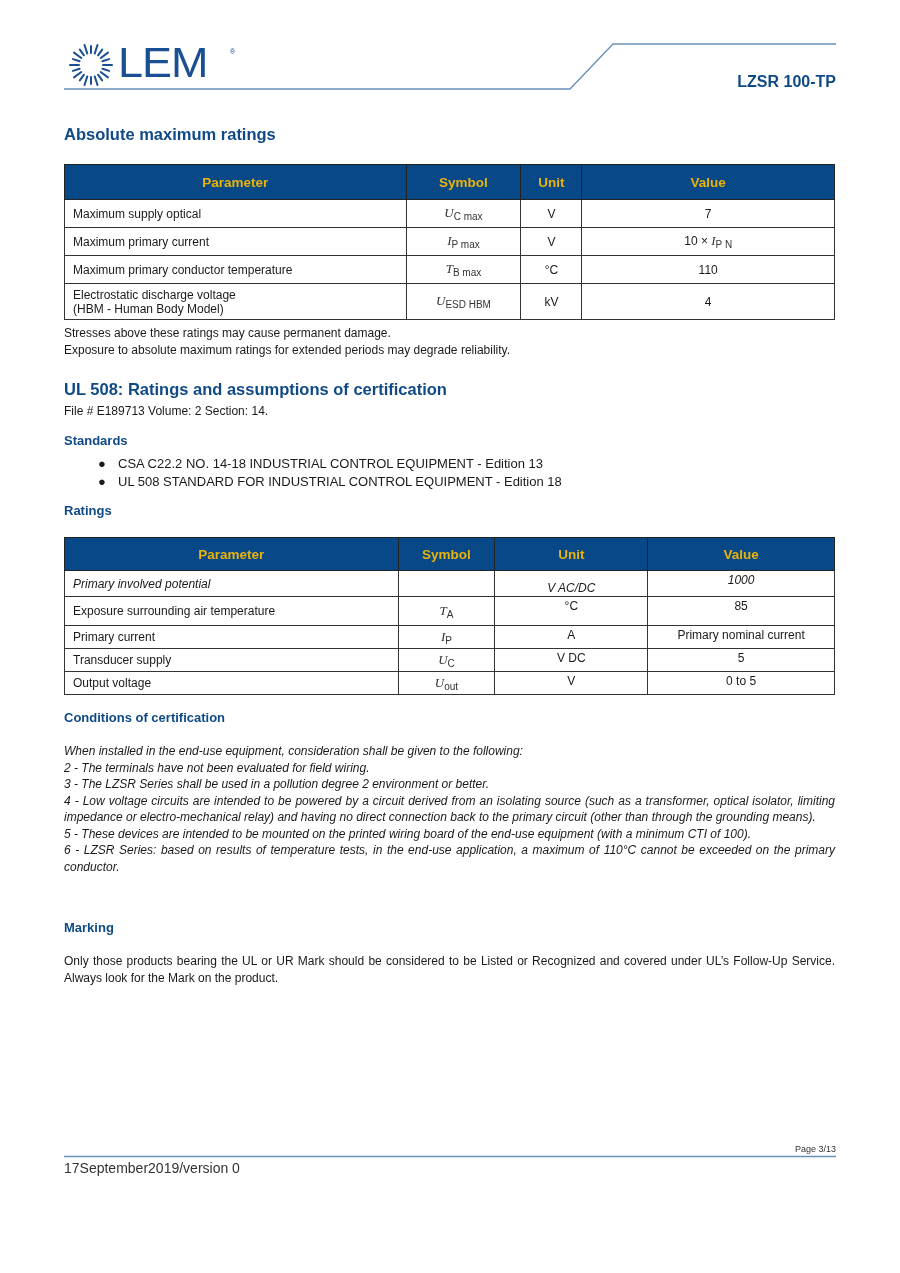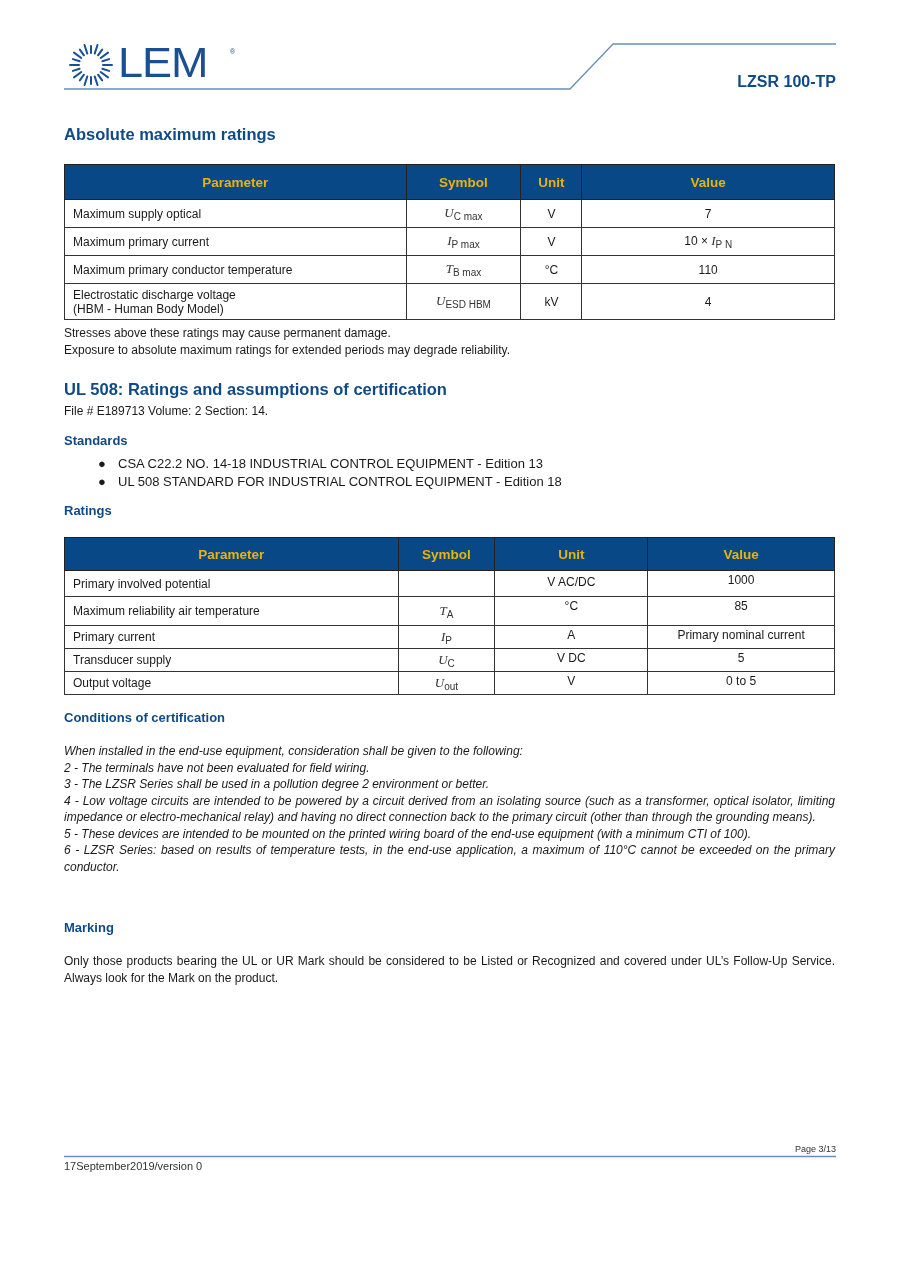--- a/index.html
+++ b/index.html
@@ -18,21 +18,21 @@
   td.c { text-align: center; }
   .sym { font-family: "Liberation Serif", serif; font-style: italic; font-size: 13px; color: #333; }
   .sym sub { font-family: "Liberation Sans", sans-serif; font-style: normal; font-size: 10px; vertical-align: -3px; }
   .p { position: absolute; left: 64px; font-size: 12px; line-height: 16.5px; color: #1a1a1a; }
   .it { font-style: italic; }
   ul.std { position: absolute; left: 98px; top: 455px; margin: 0; padding: 0; list-style: none; font-size: 13px; line-height: 18px; }
   ul.std li { position: relative; padding-left: 20px; }
   ul.std li .bullet { position: absolute; left: 0; top: 0; }
   .just { text-align: justify; width: 771px; }
   .footer-page { right: 64px; top: 1144px; font-size: 9px; color: #333; }
-  .footer-date { left: 64px; top: 1160px; font-size: 11px; color: #333; }
+  .footer-date { left: 64px; top: 1160px; font-size: 14px; color: #333; }
 </style>
 </head>
 <body>
 
 <svg class="abs header-svg" width="900" height="100">
   <polyline points="64,89 570,89 613,44 836,44" fill="none" stroke="#6a90b8" stroke-width="1.3"></polyline>
 </svg>
 
 <div class="abs logo">
   <svg width="46" height="46" style="position:absolute;left:0;top:0;">
@@ -142,28 +142,28 @@
     </colgroup>
   <thead>
     <tr>
       <th style="height:24px">Parameter</th>
       <th style="height:24px">Symbol</th>
       <th style="height:24px">Unit</th>
       <th style="height:24px">Value</th>
     </tr>
   </thead>
   <tbody id="ratings-body">
-      <tr style="height: 26px;">
+      <tr style="height: 26px; font-style: italic;">
         <td>Primary involved potential</td>
         <td class="c"><span class="sym"><span></span><sub></sub></span></td>
-        <td class="c" style="vertical-align:top;padding-top:4px">V AC/DC</td>
+        <td class="c" style="vertical-align:top;padding-top:10px">V AC/DC</td>
         <td class="c" style="vertical-align:top;padding-top:2px">1000</td>
       </tr>
       <tr style="height: 29px;">
-        <td>Maximum reliability air temperature</td>
+        <td>Exposure surrounding air temperature</td>
         <td class="c"><span class="sym"><span>T</span><sub>A</sub></span></td>
         <td class="c" style="vertical-align:top;padding-top:2px">°C</td>
         <td class="c" style="vertical-align:top;padding-top:2px">85</td>
       </tr>
       <tr style="height: 23px;">
         <td>Primary current</td>
         <td class="c"><span class="sym"><span>I</span><sub>P</sub></span></td>
         <td class="c" style="vertical-align:top;padding-top:2px">A</td>
         <td class="c" style="vertical-align:top;padding-top:2px">Primary nominal current</td>
       </tr>

